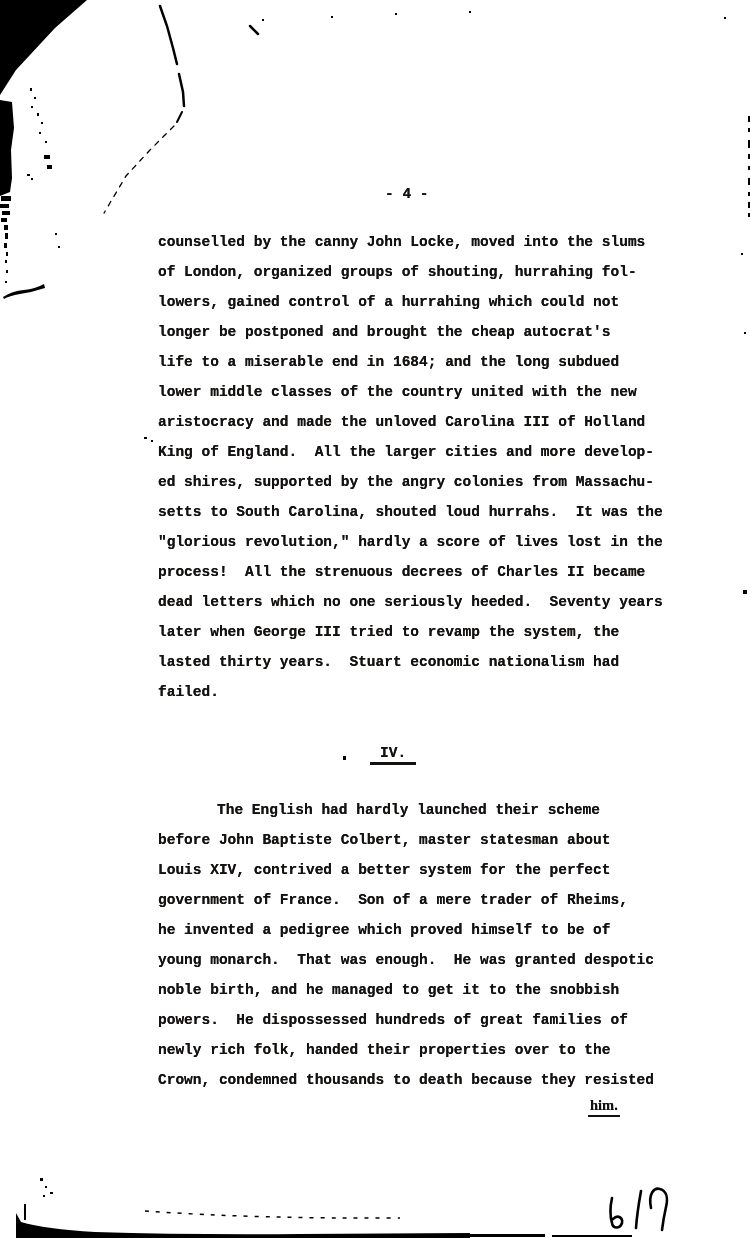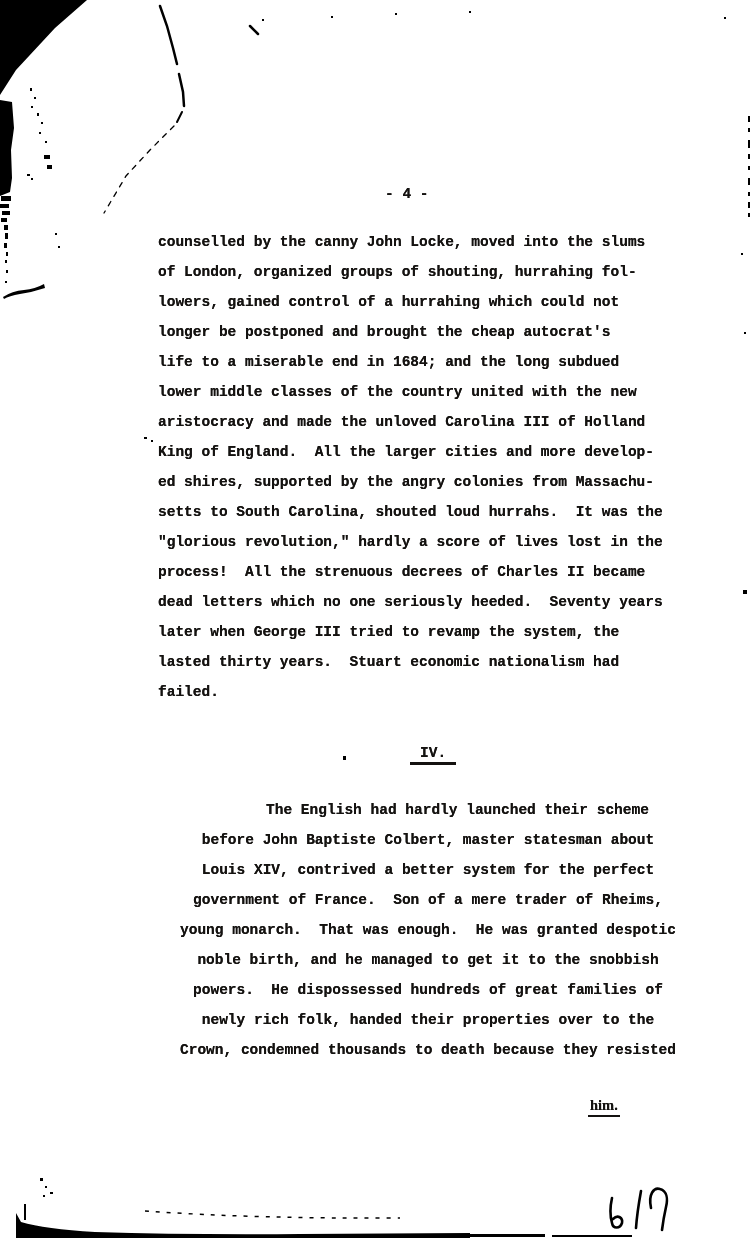--- a/index.html
+++ b/index.html
@@ -27,24 +27,24 @@
   .pageno{
     position:absolute;left:385px;top:186px;
     white-space:pre;
   }
   .para{position:absolute;left:158px;width:540px;}
   .para .tline{
     white-space:pre;
     height:30px;line-height:30px;
   }
   .p1{top:227px;}
-  .p2{top:795px;text-align:center;}
+  .p2{top:795px;}
   .p2 .tline:first-child{text-indent:59px;}
   .heading{
-    position:absolute;left:410px;top:745px;
+    position:absolute;left:370px;top:745px;
   }
   .heading .hd{
     display:inline-block;
     padding:0 10px 1px 10px;
     border-bottom:3px solid #141210;
     white-space:pre;
   }
   .catchword{
     position:absolute;left:588px;top:1097px;
     display:inline-block;
@@ -90,20 +90,21 @@
 
   <div class="heading typed">
     <span class="hd">IV.</span>
   </div>
 
   <div class="para p2 typed">
       <div class="tline">The English had hardly launched their scheme</div>
       <div class="tline">before John Baptiste Colbert, master statesman about</div>
       <div class="tline">Louis XIV, contrived a better system for the perfect</div>
       <div class="tline">government of France.  Son of a mere trader of Rheims,</div>
+      <div class="tline">he invented a pedigree which proved himself to be of</div>
       <div class="tline">young monarch.  That was enough.  He was granted despotic</div>
       <div class="tline">noble birth, and he managed to get it to the snobbish</div>
       <div class="tline">powers.  He dispossessed hundreds of great families of</div>
       <div class="tline">newly rich folk, handed their properties over to the</div>
       <div class="tline">Crown, condemned thousands to death because they resisted</div>
     </div>
 
   <div class="catchword typed">him.</div>
 
   <svg class="artifacts" width="750" height="1238" viewBox="0 0 750 1238" aria-hidden="true">

